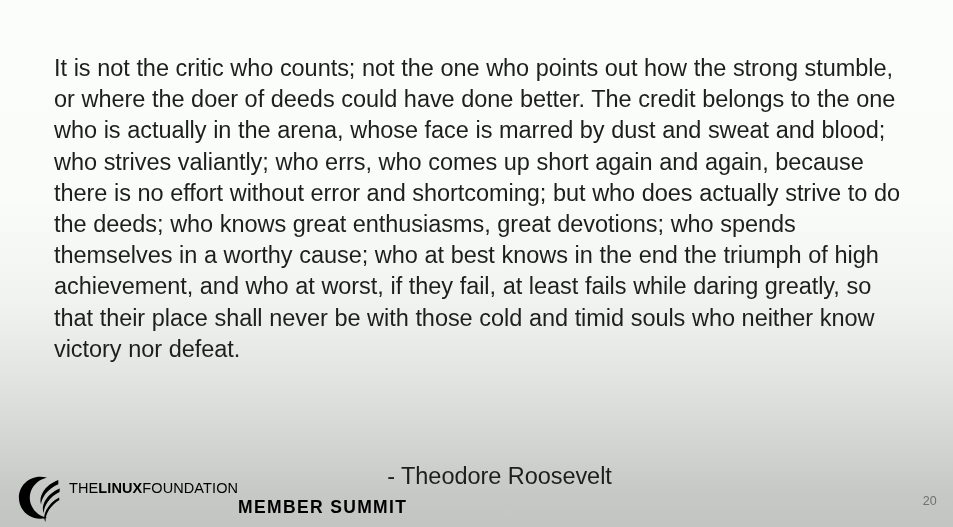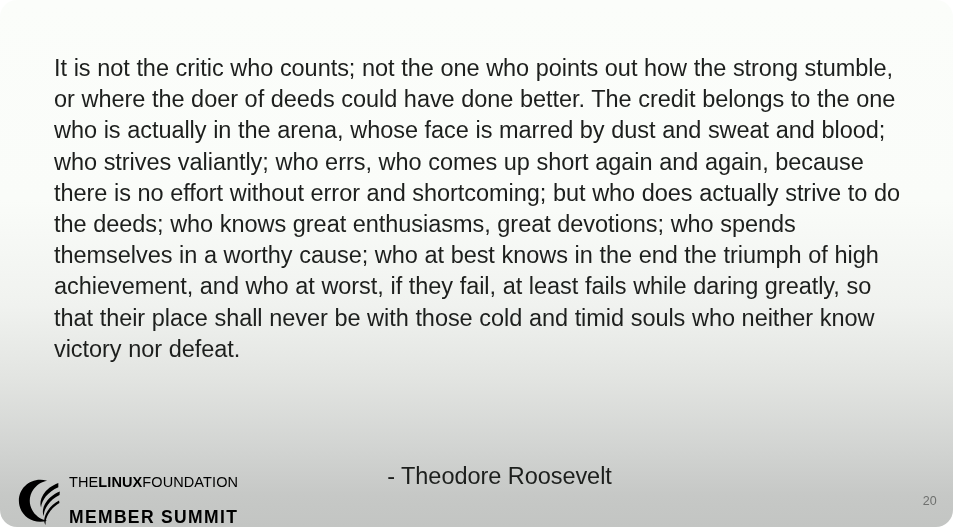--- a/index.html
+++ b/index.html
@@ -14,21 +14,20 @@
     overflow: hidden;
     background: linear-gradient(180deg,
         #fbfdfa 0%,
         #fafcf9 38%,
         #f0f2ef 58%,
         #e2e4e1 72%,
         #d2d4d2 85%,
         #c6c8c6 94%,
         #c3c5c3 100%);
     font-family: "Liberation Sans", sans-serif;
-    border-radius: 17px;
     -webkit-font-smoothing: antialiased;
   }
 
   
   .quote {
     position: absolute;
     left: 54px;
     top: 53px;
     width: 846px;
     font-size: 23.5px;
@@ -65,21 +64,21 @@
     gap: 7px;
   }
   .logo-mark {
     width: 49px;
     height: 49px;
     flex: 0 0 auto;
     display: block;
   }
   .logo-words {
     display: flex;
-    flex-direction: column;
+    flex-direction: row;
     justify-content: center;
     line-height: 1;
     color: #000000;
     padding-top: 1px;
   }
   .logo-line1 {
     font-size: 14.5px;
     letter-spacing: 0.1px;
     white-space: nowrap;
     line-height: 16px;

